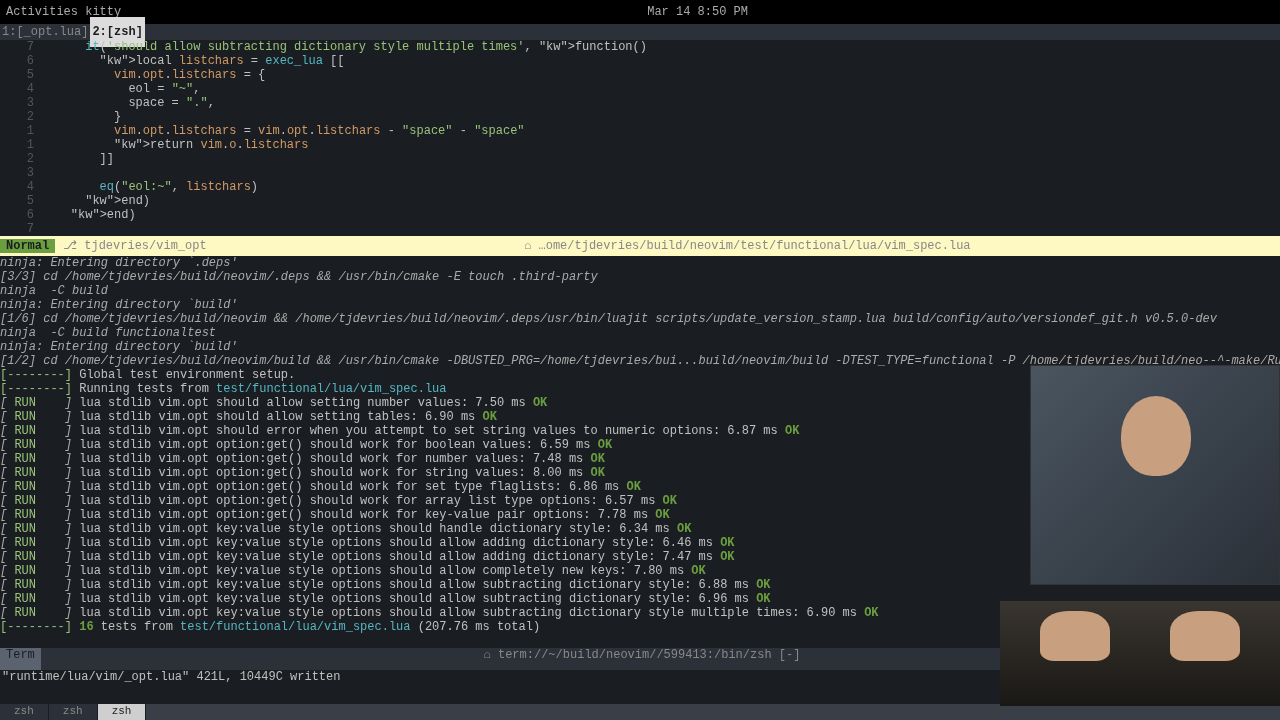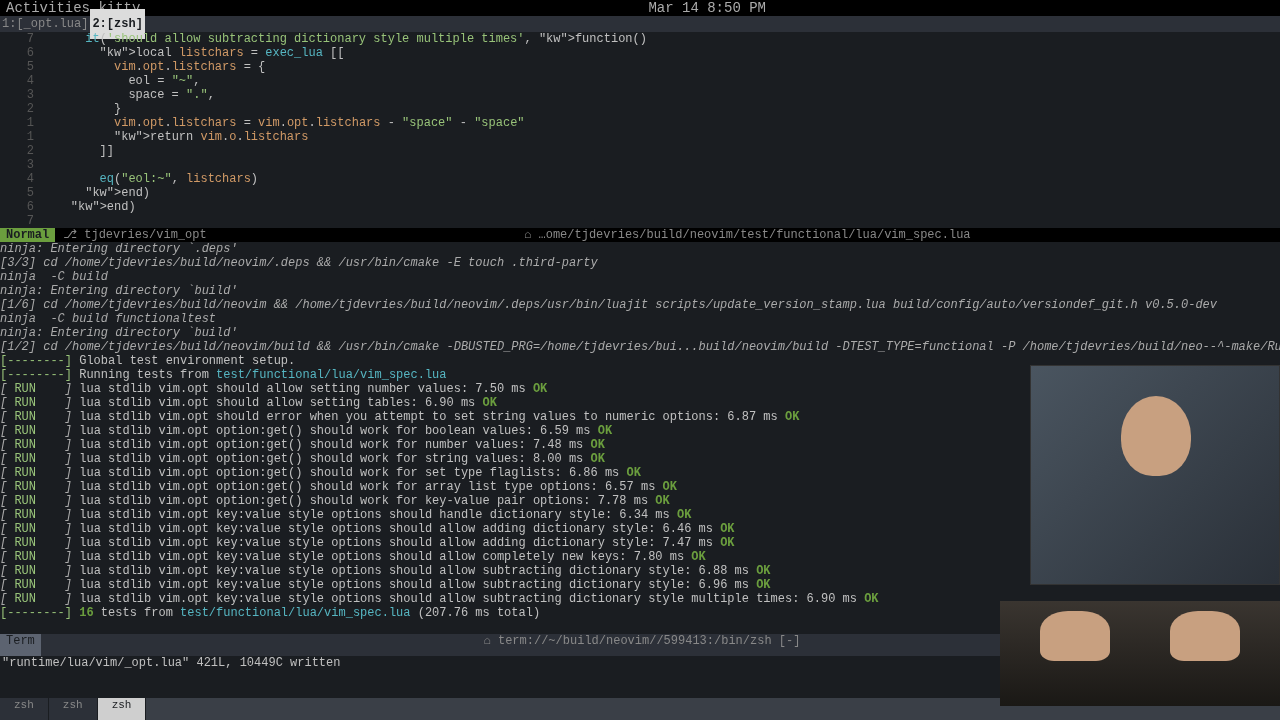--- a/index.html
+++ b/index.html
@@ -7,23 +7,23 @@
     font-family: 'Consolas', 'Monaco', 'Courier New', monospace;
     font-size: 12px;
     background: #1a1d21;
     color: #c0c0c0;
     width: 1280px;
     height: 720px;
     overflow: hidden;
     position: relative;
   }
   .topbar {
-    height: 16px;
+    height: 24px;
     background: #000;
-    font-size: 14px;
+    font-size: 12px;
     color: #aaa;
     display: flex;
     padding: 0 6px;
     align-items: center;
     justify-content: space-between;
   }
   .tabline {
     background: #2c3038;
     height: 16px;
     display: flex;
@@ -56,23 +56,23 @@
     padding-right: 8px;
     color: #555;
   }
   .gutter.current { color: #d8bc5f; font-weight: bold; }
   .code { flex: 1; }
   .str { color: #98c379; }
   .fn { color: #56b6c2; }
   .hl { color: #d19a66; }
   .statusline {
     display: flex;
-    height: 14px;
-    line-height: 14px;
-    background: #000000;
+    height: 20px;
+    line-height: 14px;
+    background: #fef9c3;
     font-size: 12px;
     align-items: center;
   }
   .mode {
     background: #6b9e3e;
     color: #1a1d21;
     padding: 0 6px;
     font-weight: bold;
   }
   .branch { color: #888; padding: 0 8px; }
@@ -107,21 +107,21 @@
     background: #1a1d21;
     color: #c0c0c0;
     padding-left: 2px;
     font-size: 12px;
   }
   .tmux {
     position: absolute;
     bottom: 0;
     left: 0;
     right: 0;
-    height: 22px;
+    height: 16px;
     background: #3a3f47;
     display: flex;
     align-items: center;
     font-size: 11px;
   }
   .tmux-tab {
     padding: 0 14px;
     color: #888;
     background: #2c3038;
     border-right: 1px solid #1a1d21;

